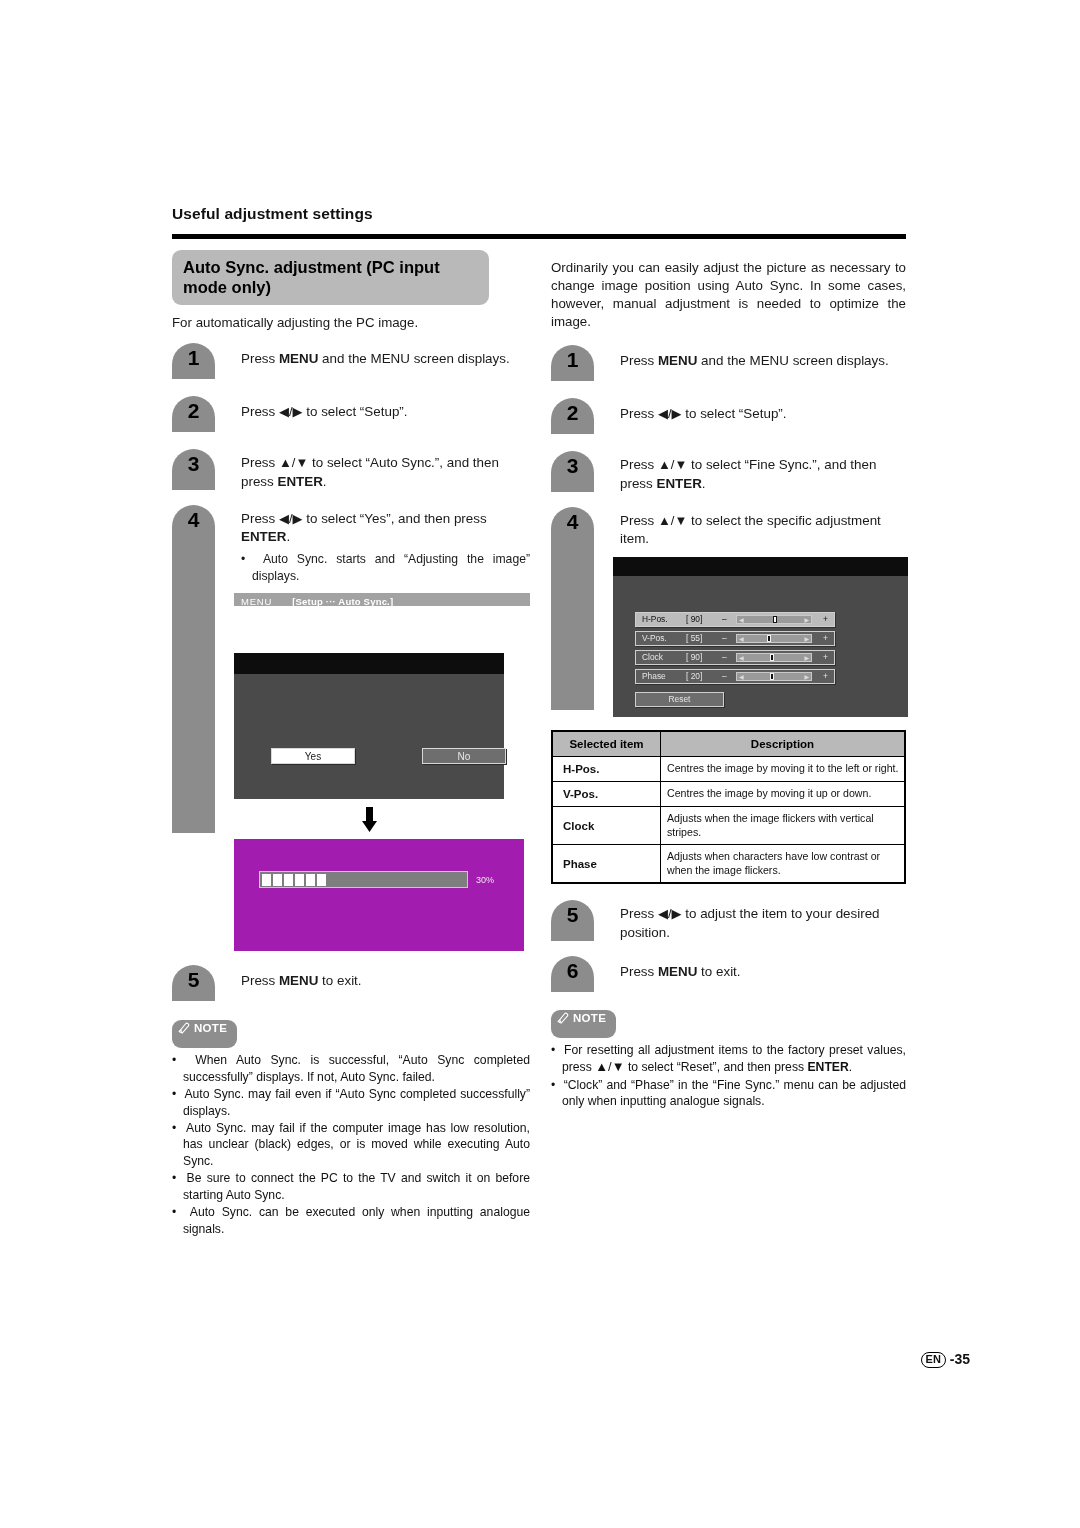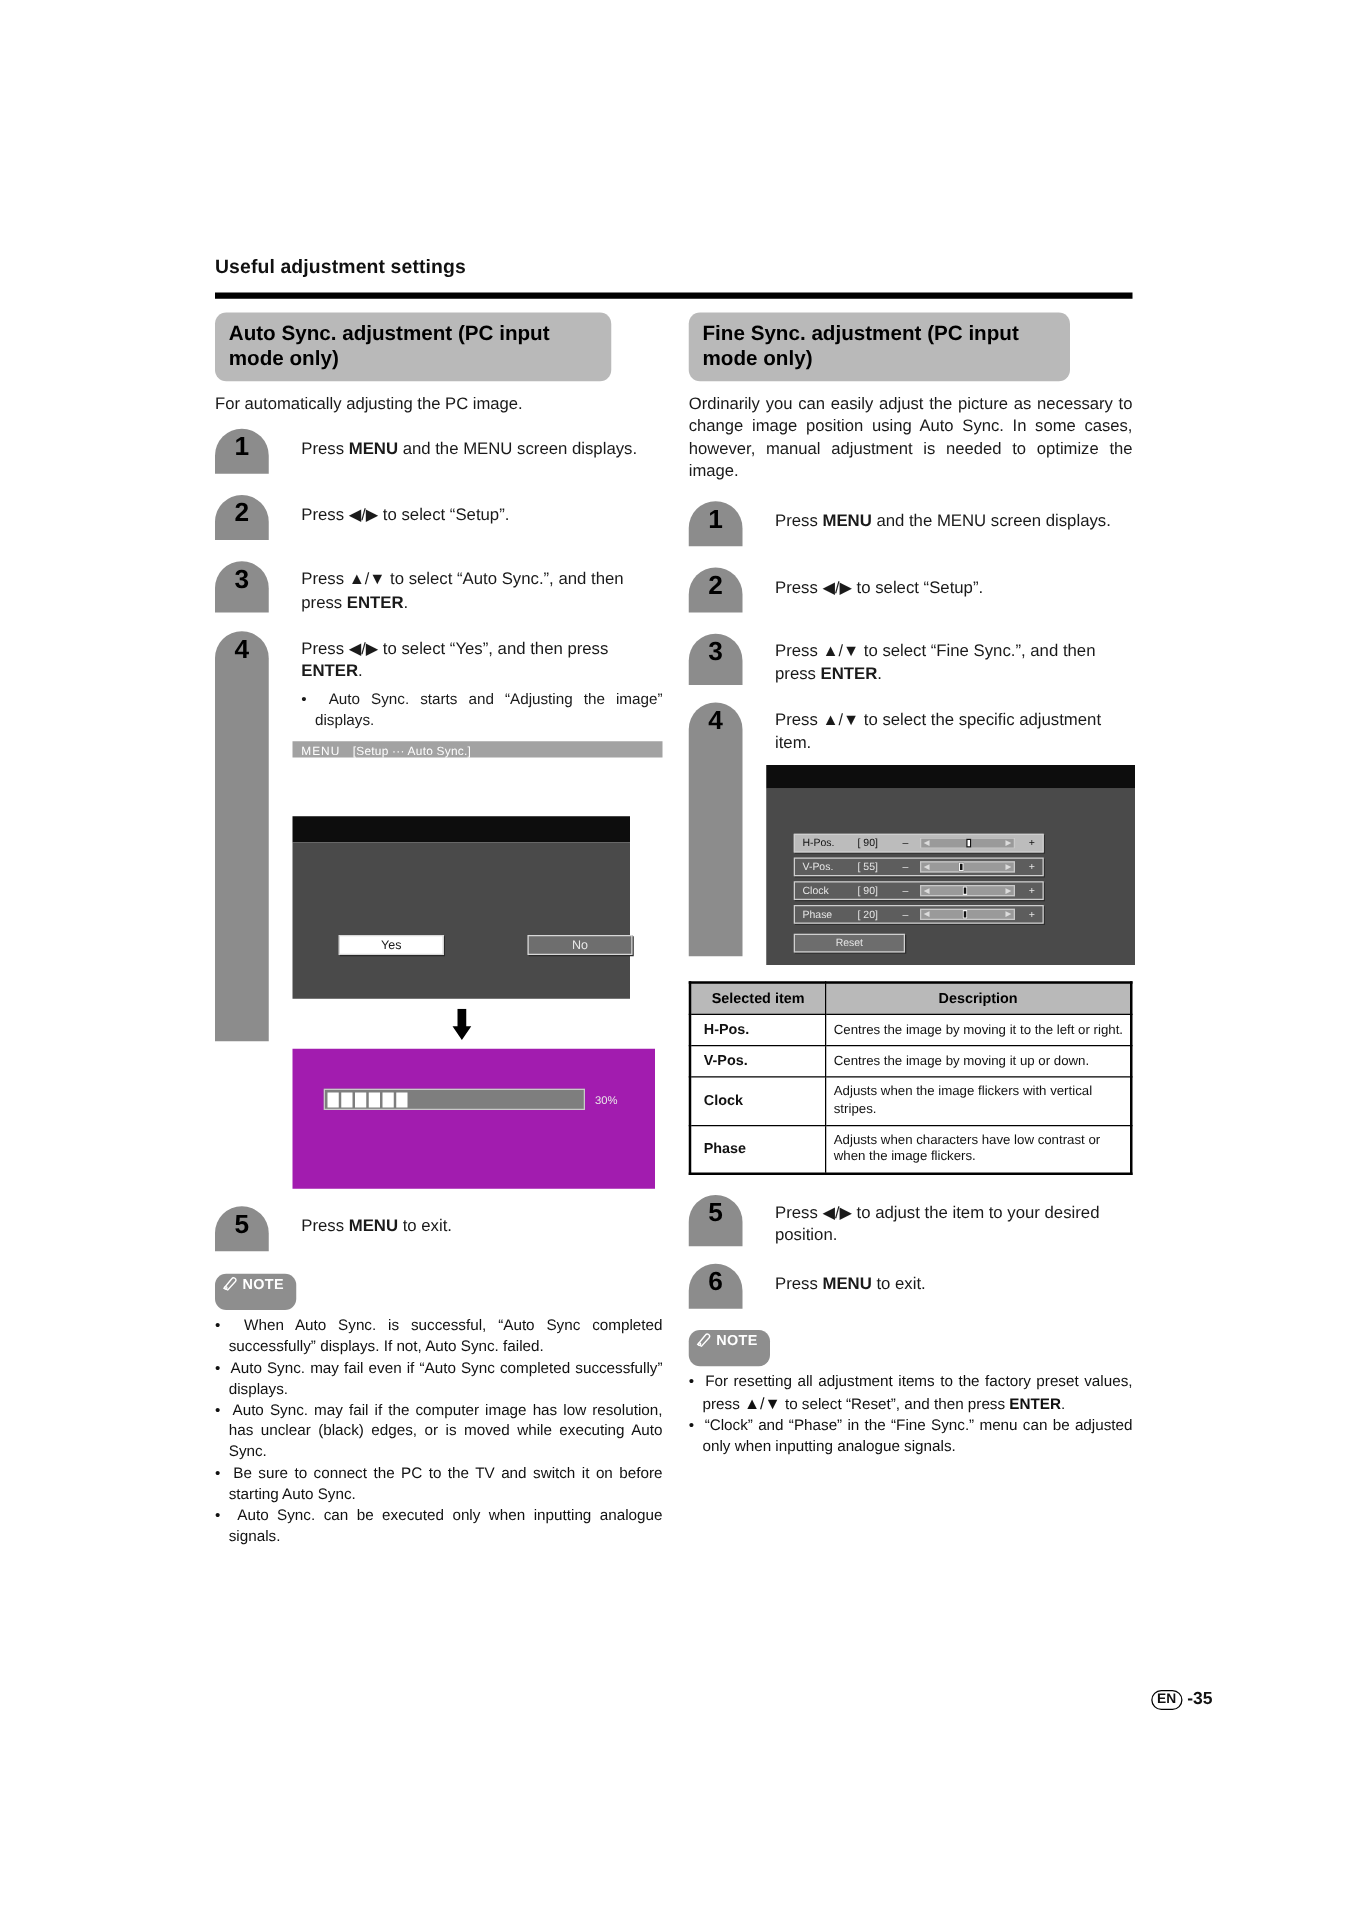--- a/index.html
+++ b/index.html
@@ -37,21 +37,21 @@
               padding-left:11px;text-indent:-11px;}
   .sub-bullet:before{content:"\2022\00a0\00a0";}
 
   .arrows{font-size:13px;letter-spacing:0;}
 
   
   .osd{margin-top:9px;}
   .osd-title{background:#a2a2a2;color:#fff;font-size:9.5px;padding:2px 0 2px 7px;
              height:13px;line-height:13px;box-sizing:border-box;letter-spacing:.2px;}
   .osd-title .m{font-weight:normal;letter-spacing:.8px;}
-  .osd-title .p{margin-left:10px;}
+  .osd-title .p{margin-left:20px;font-weight:bold;}
   .osd-black{background:#0d0d0d;height:21px;}
   .osd-body{background:#4a4a4a;position:relative;}
 
   .yn-row{position:relative;height:100%;}
   .btn-yes,.btn-no{position:absolute;font-size:10px;text-align:center;
                    height:16px;line-height:16px;box-sizing:border-box;}
   .btn-yes{left:37px;top:74px;width:84px;background:#ffffff;color:#1b1b1b;
            border:1px solid #d8d8d8;box-shadow:1px 1px 0 #2a2a2a;}
   .btn-no{left:188px;top:74px;width:84px;background:#6e6e6e;color:#e8e8e8;
           border:1px solid #d8d8d8;box-shadow:1px 1px 0 #2a2a2a;}
@@ -225,21 +225,20 @@
         <div class="note-item">Auto Sync. may fail if the computer image has low resolution, has unclear (black) edges, or is moved while executing Auto Sync.</div>
         <div class="note-item">Be sure to connect the PC to the TV and switch it on before starting Auto Sync.</div>
         <div class="note-item">Auto Sync. can be executed only when inputting analogue signals.</div>
       </div>
     </div>
 
   </div>
 
   <div class="col col-right">
 
-    <div class="head-bar">Fine Sync. adjustment (PC input mode only)</div>
 
     <div class="intro just">Ordinarily you can easily adjust the picture as necessary to change image position using Auto Sync. In some cases, however, manual adjustment is needed to optimize the image.</div>
 
     
     <div class="step" style="margin-top:14px;min-height:36px;">
       <div class="marker" style="height:36px;">1</div>
       <div class="step-body" style="padding-top:7px;">
         <span>Press </span><b>MENU</b><span> and the MENU screen displays.</span>
       </div>
     </div>

